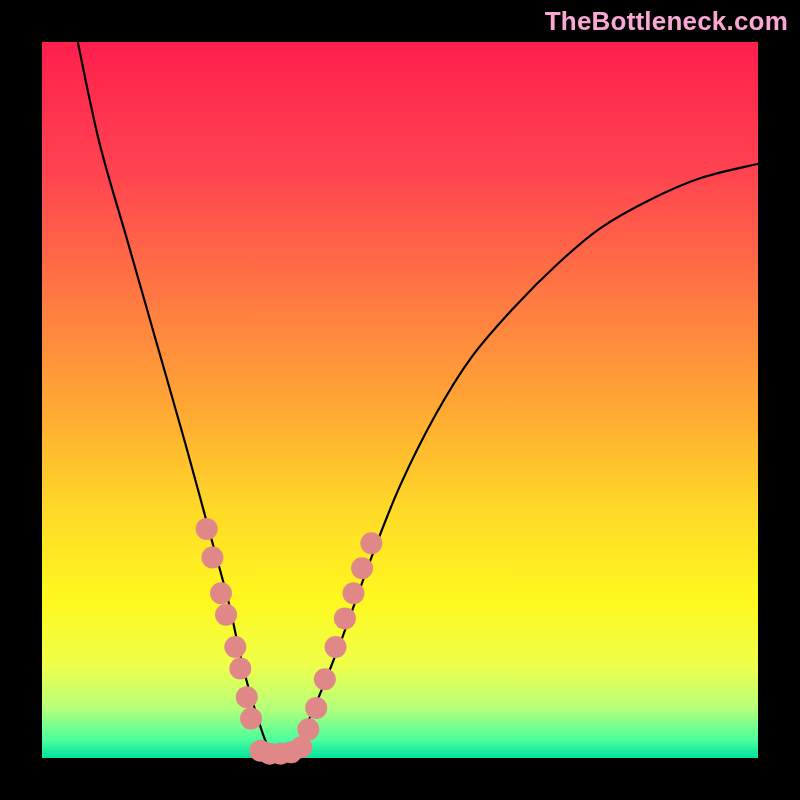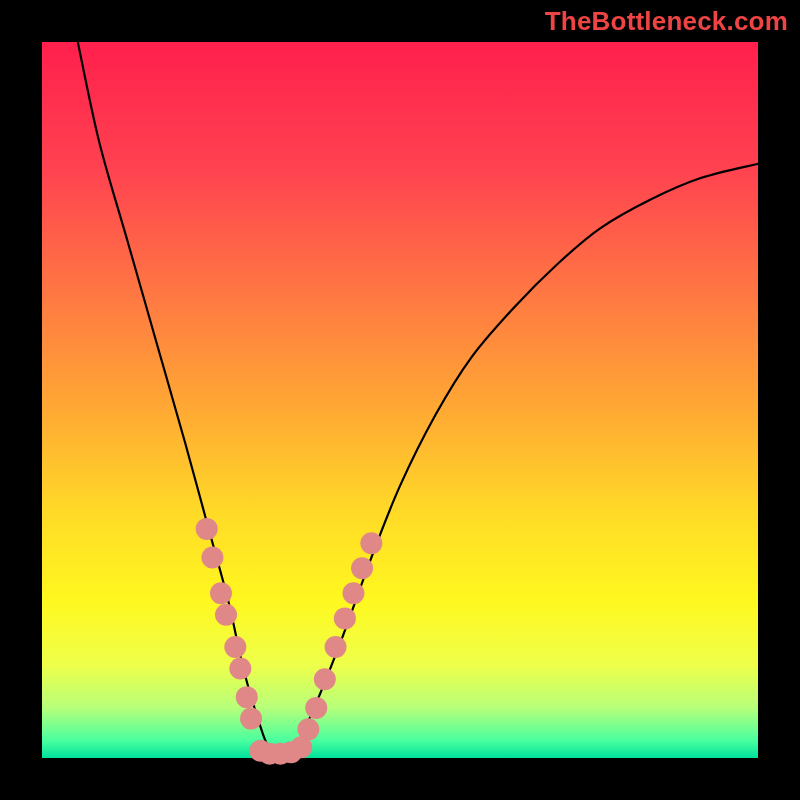--- a/index.html
+++ b/index.html
@@ -17,21 +17,21 @@
     width: 800px;
     height: 800px;
   }
   .watermark {
     position: absolute;
     top: 6px;
     right: 12px;
     font-family: Arial, Helvetica, sans-serif;
     font-size: 26px;
     font-weight: 600;
-    color: #ef4444;
+    color: #f9a8d4;
     letter-spacing: 0.2px;
   }
 </style>
 </head>
 <body>
 
 <svg class="frame" viewBox="0 0 800 800">
   <defs>
     <linearGradient id="bg-grad" x1="0" y1="0" x2="0" y2="1">
         <stop offset="0.00%" stop-color="#ff1f4d"></stop>

